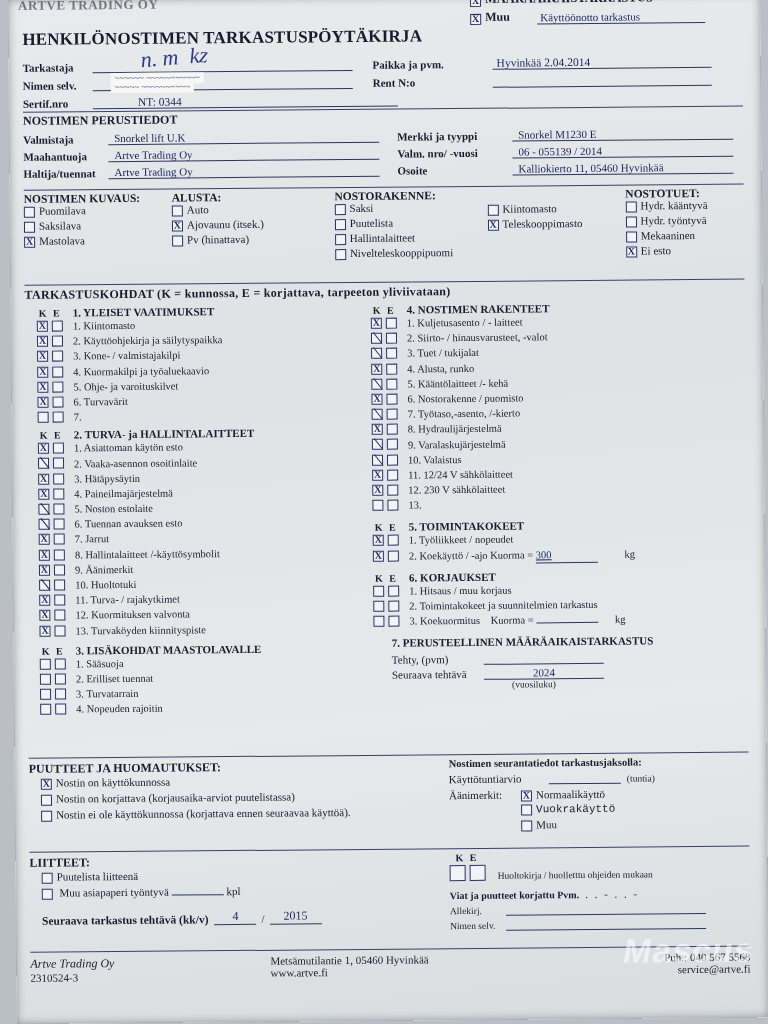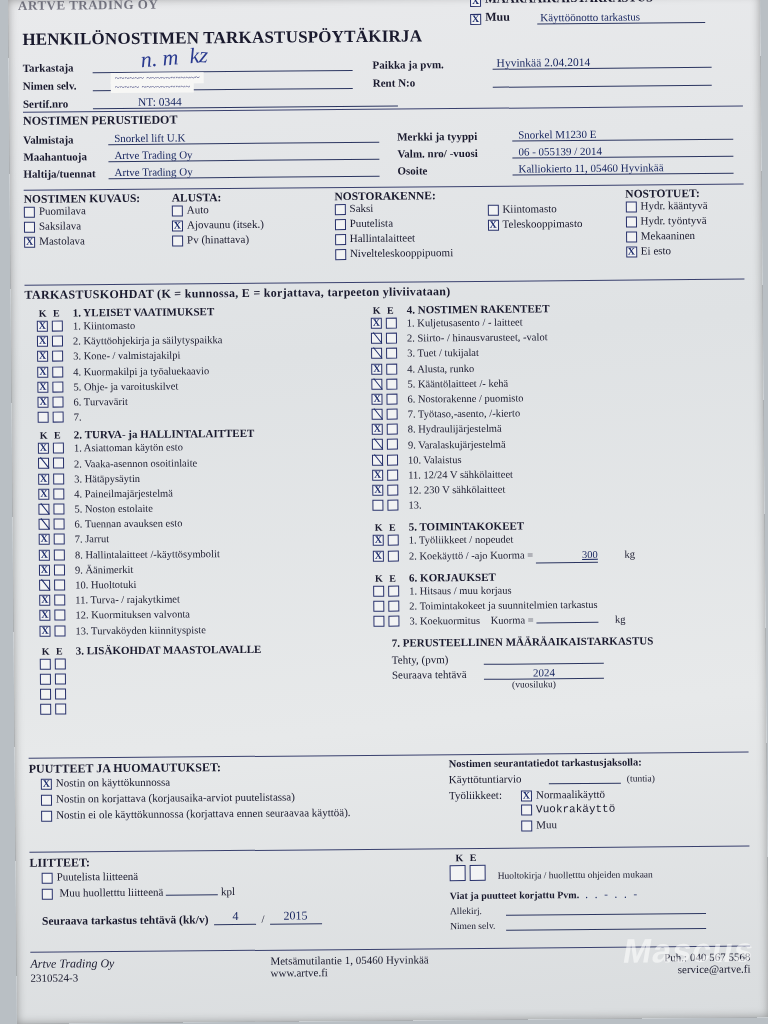--- a/index.html
+++ b/index.html
@@ -245,20 +245,26 @@
         <span class="ke" style="width:34px;padding-left:2px;">K   E</span>
         <span class="sec" style="font-size:11px;">3. LISÄKOHDAT MAASTOLAVALLE</span>
       </div>
       <div style="display:flex;">
         <div>
           <div style="height:15.2px;"><span class="bx"></span><span class="bx"></span></div>
           <div style="height:15.2px;"><span class="bx"></span><span class="bx"></span></div>
           <div style="height:15.2px;"><span class="bx"></span><span class="bx"></span></div>
           <div style="height:15.2px;"><span class="bx"></span><span class="bx"></span></div>
         </div>
+        <ul class="items" style="padding-left:6px;">
+          <li><span>1.</span> <span>Sääsuoja</span></li>
+          <li><span>2.</span> <span>Erilliset tuennat</span></li>
+          <li><span>3.</span> <span>Turvatarrain</span></li>
+          <li><span>4.</span> <span>Nopeuden rajoitin</span></li>
+        </ul>
       </div>
     </div>
   </div>
 
   <div style="position:absolute;left:360px;top:305px;width:380px;">
 
     <div>
       <div class="row" style="height:14px;">
         <span class="ke" style="width:34px;padding-left:2px;">K   E</span>
         <span class="sec" style="font-size:11px;">4. NOSTIMEN RAKENTEET</span>
@@ -306,21 +312,21 @@
         <div>
           <div style="height:15.2px;"><span class="bx x"></span><span class="bx"></span></div>
           <div style="height:15.2px;"><span class="bx x"></span><span class="bx"></span></div>
         </div>
         <ul class="items" style="padding-left:6px;">
           <li><span>1.</span> <span>Työliikkeet / nopeudet</span></li>
           <li>
             <span>2.</span>
             <span>Koekäyttö / -ajo</span>
             <span>Kuorma =</span>
-            <span class="ul hand" style="display:inline-block;width:62px;text-align:right;text-decoration:underline;">300</span>
+            <span class="ul hand" style="display:inline-block;width:62px;text-align:left;text-decoration:underline;">300</span>
             <span style="padding-left:24px;">kg</span>
           </li>
         </ul>
       </div>
     </div>
 
     <div style="margin-top:6px;">
       <div class="row" style="height:14px;">
         <span class="ke" style="width:34px;padding-left:2px;">K   E</span>
         <span class="sec" style="font-size:11px;">6. KORJAUKSET</span>
@@ -368,37 +374,37 @@
     </div>
 
     <div style="width:300px;">
       <div class="bold" style="font-size:10.5px;">Nostimen seurantatiedot tarkastusjaksolla:</div>
       <div class="row" style="height:16px;">
         <span style="width:100px;">Käyttötuntiarvio</span>
         <span class="ul hand" style="width:72px;"></span>
         <span style="padding-left:6px;" class="small">(tuntia)</span>
       </div>
       <div class="row" style="height:16px;margin-top:4px;align-items:flex-start;">
-        <span style="width:72px;">Työliikkeet:</span>
+        <span style="width:72px;">Äänimerkit:</span>
         <span>
           <span style="display:block;height:15px;"><span class="bx x"></span><span>Normaalikäyttö</span></span>
           <span style="display:block;height:15px;font-family:Liberation Mono, monospace;"><span class="bx"></span><span>Vuokrakäyttö</span></span>
           <span style="display:block;height:15px;"><span class="bx"></span><span>Muu</span></span>
         </span>
       </div>
     </div>
   </div>
 
   <div style="position:absolute;left:14px;top:852px;width:720px;border-top:1px solid #39406e;padding-top:3px;display:flex;">
     <div style="width:420px;">
       <div class="sec" style="font-size:12px;">LIITTEET:</div>
       <div style="height:16px;padding-left:12px;"><span class="bx"></span><span>Puutelista liitteenä</span></div>
       <div style="height:16px;padding-left:12px;">
         <span class="bx"></span>
-        <span>Muu huolletttu liitteenä</span>
+        <span>Muu asiapaperi työntyvä</span>
         <span class="ul hand" style="display:inline-block;width:52px;"></span>
         <span>kpl</span>
       </div>
       <div class="row" style="height:20px;padding-left:12px;margin-top:4px;">
         <span class="bold" style="font-size:11.5px;">Seuraava tarkastus tehtävä (kk/v)</span>
         <span class="ul hand" style="width:42px;text-align:center;font-size:12px;margin-left:6px;">4</span>
         <span style="padding:0 5px;">/</span>
         <span class="ul hand" style="width:52px;text-align:center;font-size:12px;">2015</span>
       </div>
     </div>

